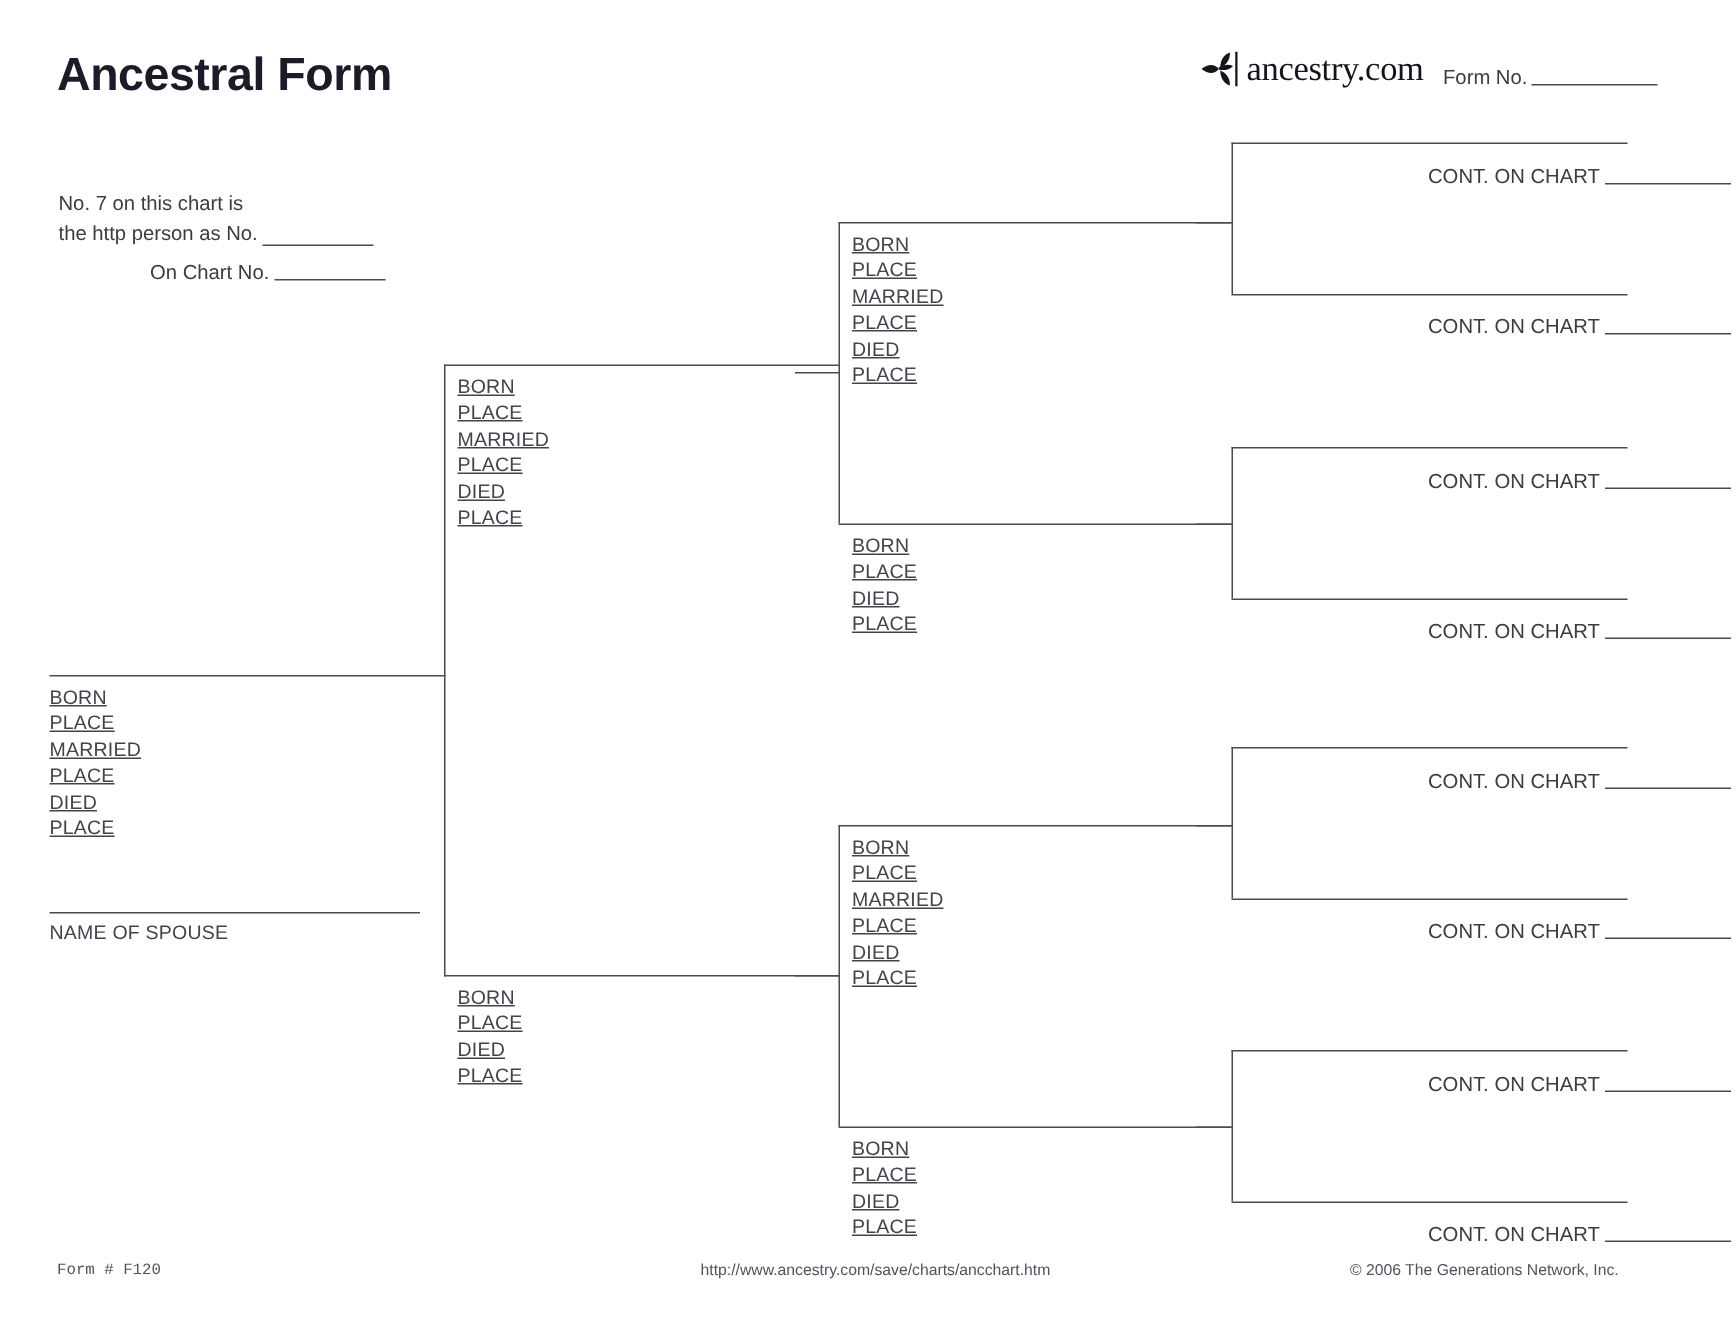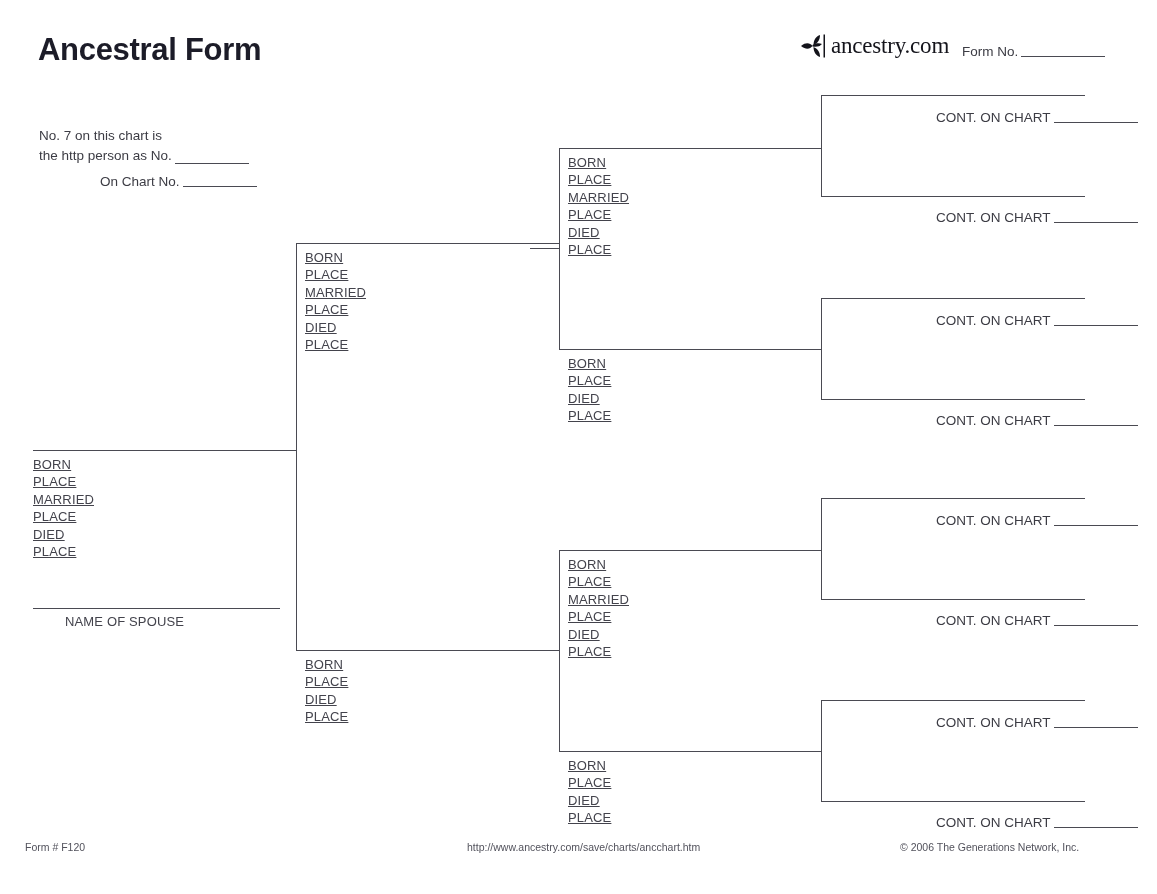--- a/index.html
+++ b/index.html
@@ -110,39 +110,39 @@
     text-decoration: underline;
   }
   .fields div { height: 17.4px; }
 
   .spouse-label {
     position: absolute;
     font-size: 13px;
     color: #43434c;
     letter-spacing: 0.15px;
     white-space: nowrap;
-    margin-left: 32px;
   }
 
   .cont-label {
     position: absolute;
     font-size: 13.5px;
     color: #3c3c44;
     white-space: nowrap;
+    margin-left: 16px;
   }
 
   
   .footer-item {
     position: absolute;
     top: 841px;
     font-size: 10.5px;
     color: #52525c;
     white-space: nowrap;
   }
-  .footer-left  { left: 25px; }
+  .footer-left  { left: 38px; font-family: Liberation Mono, monospace; }
   .footer-mid   { left: 467px; }
   .footer-right { left: 900px; }
 </style>
 </head>
 <body>
 
 <div id="page">
 
   <div class="chart-title">Ancestral Form</div>
 

